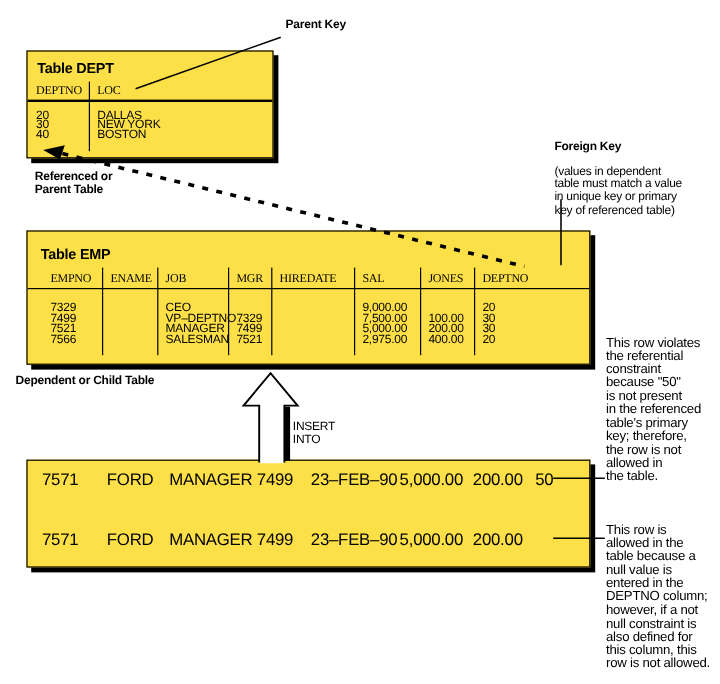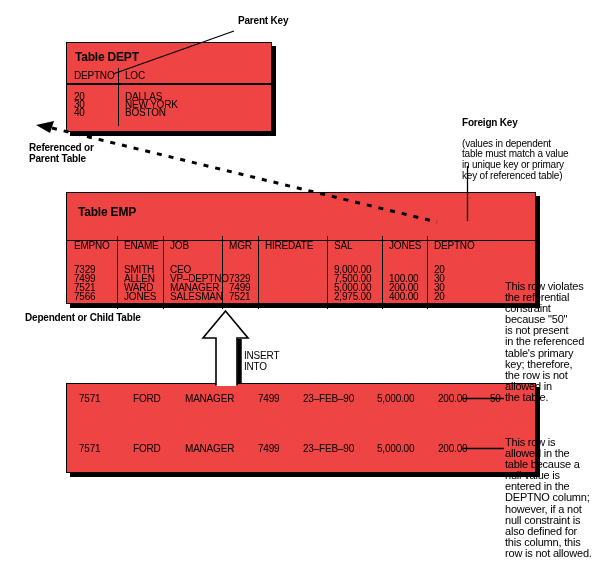--- a/index.html
+++ b/index.html
@@ -1,37 +1,37 @@
 <!DOCTYPE html>
 <html><head>
 <meta charset="utf-8">
 <style>
   html,body{margin:0;padding:0;background:#fff;}
   #stage{position:relative;width:600px;height:570px;background:#ffffff;overflow:hidden;
          font-family:"Liberation Sans",sans-serif;color:#000;letter-spacing:-0.2px;}
-  .tbox{position:absolute;background:#ef4444;border:1.6px solid #000;box-shadow:4px 4px 0 #000;box-sizing:border-box;margin-left:44px;}
+  .tbox{position:absolute;background:#fde047;border:1.6px solid #000;box-shadow:4px 4px 0 #000;box-sizing:border-box;}
   .ttitle{position:absolute;font-weight:bold;font-size:12px;white-space:nowrap;}
   .cols{position:absolute;display:flex;}
   .col{box-sizing:border-box;}
   .col + .col{border-left:1.6px solid #000;}
-  .hdr{font-size:10px;box-sizing:border-box;white-space:nowrap;padding-left:6px;}
+  .hdr{font-size:10px;box-sizing:border-box;white-space:nowrap;padding-left:6px;font-family:Liberation Serif, serif;}
   .vals{padding-left:6px;}
   .cell{display:block;font-size:10px;white-space:nowrap;}
   .emp-t .hdr{padding-top:4px;height:17px;}
   .emp-t .vals{margin-top:12px;}
   .emp-t .cell{line-height:9px;min-height:9px;}
   .dept-t .hdr{padding-top:2px;height:16px;}
   .dept-t .vals{margin-top:9px;}
   .dept-t .cell{line-height:8px;min-height:8px;}
   .hline{position:absolute;left:0;right:0;height:1.6px;background:#000;}
   .note{position:absolute;font-size:11px;line-height:11.1px;white-space:pre-line;}
   .mlabel{position:absolute;font-size:10px;line-height:10.6px;white-space:pre-line;}
   .bold{font-weight:bold;}
   .irow{position:absolute;left:0;height:12px;width:100%;}
-  .irow span{position:absolute;font-size:10px;line-height:10px;white-space:nowrap;}
+  .irow span{position:absolute;font-size:14px;line-height:10px;white-space:nowrap;}
   svg.overlay{position:absolute;left:0;top:0;pointer-events:none;}
 </style>
 </head>
 <body>
 
 <div id="stage">
 
   <div class="mlabel" style="left:238px;top:5px;">
     <div class="bold">Parent Key</div>
   </div>
@@ -66,38 +66,32 @@
       </div>
     </div>
   </div>
 
   <div class="mlabel bold" style="left:29px;top:143px;">Referenced or
 Parent Table</div>
 
   <div class="tbox emp-t" style="left:22px;top:192px;width:470px;height:112px;">
     <div class="ttitle" style="left:11px;top:12px;text-align:right;">Table EMP</div>
     <div class="hline" style="top:46.5px;"></div>
-    <div class="cols" style="left:1px;top:43px;height:73px;">
+    <div class="cols" style="left:1px;top:30px;height:73px;padding-left:12px;">
       <div class="col" style="width:49px;">
         <div class="hdr">EMPNO</div>
         <div class="vals">
           <span class="cell">7329</span>
           <span class="cell">7499</span>
           <span class="cell">7521</span>
           <span class="cell">7566</span>
         </div>
       </div>
       <div class="col" style="width:46px;">
         <div class="hdr">ENAME</div>
-        <div class="vals">
-          <span class="cell">SMITH</span>
-          <span class="cell">ALLEN</span>
-          <span class="cell">WARD</span>
-          <span class="cell">JONES</span>
-        </div>
       </div>
       <div class="col" style="width:59px;">
         <div class="hdr">JOB</div>
         <div class="vals">
           <span class="cell">CEO</span>
           <span class="cell">VP–DEPTNO</span>
           <span class="cell">MANAGER</span>
           <span class="cell">SALESMAN</span>
         </div>
       </div>
@@ -136,21 +130,21 @@
         <div class="vals">
           <span class="cell">20</span>
           <span class="cell">30</span>
           <span class="cell">30</span>
           <span class="cell">20</span>
         </div>
       </div>
     </div>
   </div>
 
-  <div class="mlabel bold" style="left:25px;top:313px;">Dependent or Child Table</div>
+  <div class="mlabel bold" style="left:13px;top:313px;">Dependent or Child Table</div>
 
   <div class="mlabel" style="left:244px;top:351px;">INSERT
 INTO</div>
 
   <div class="tbox" style="left:22px;top:383px;width:470px;height:90px;">
     <div class="irow" style="top:10px;">
       <span style="left:12px;">7571</span>
       <span style="left:66px;">FORD</span>
       <span style="left:118px;">MANAGER</span>
       <span style="left:191px;">7499</span>

